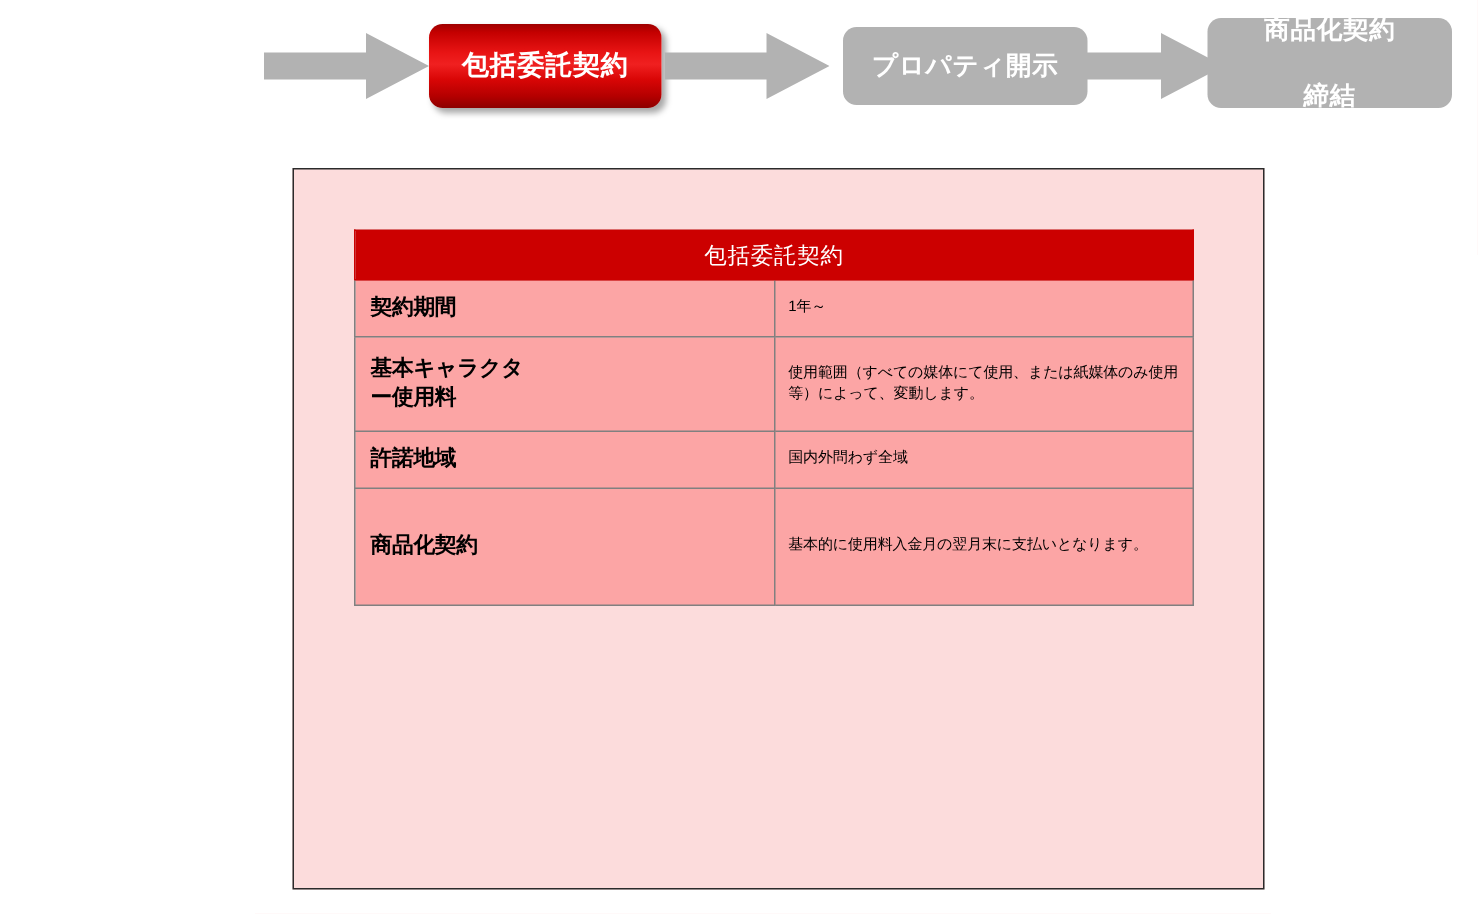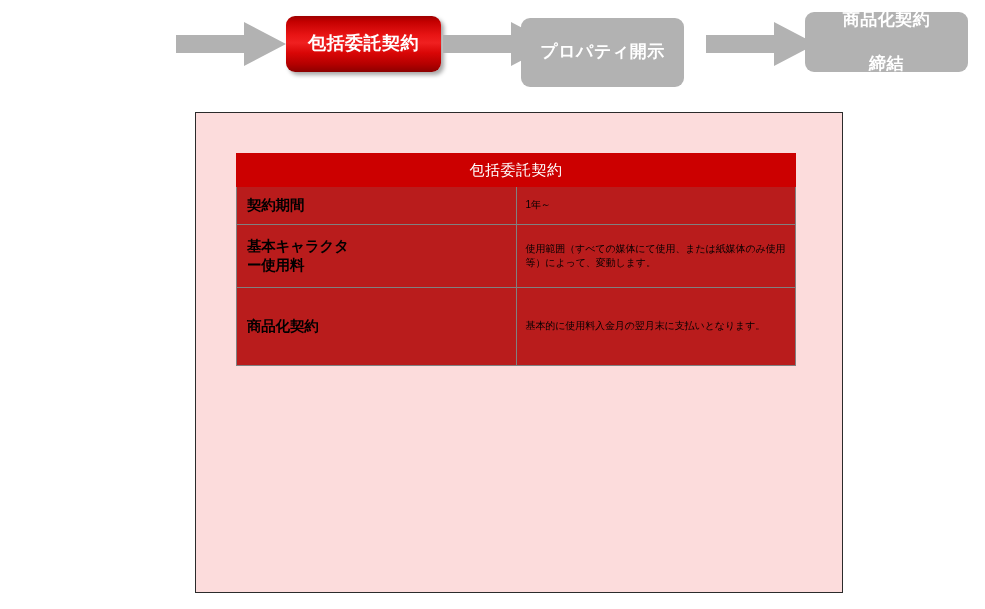--- a/index.html
+++ b/index.html
@@ -63,21 +63,21 @@
     position: absolute;
     left: 236px;
     top: 153px;
     width: 560px;
     border-collapse: collapse;
     table-layout: fixed;
     background: #d9d9d9;
   }
   #contract-table td, #contract-table th {
     border: 1px solid #808080;
-    background: #b91c1c;
+    background: #fca5a5;
     vertical-align: middle;
   }
   #contract-table thead th {
     background: #cc0000;
     color: #ffffff;
     font-size: 15px;
     font-weight: normal;
     text-align: center;
     height: 33px;
     border: 1px solid #cc0000;
@@ -122,21 +122,21 @@
   <div class="flow-box red" style="left:286px; top:16px; width:155px; height:56px;">
     <span>包括委託契約</span>
   </div>
 
   <div class="flow-arrow" style="left:443px; top:22px; width:110px;">
     <svg width="110" height="44" viewBox="0 0 110 44" aria-hidden="true">
       <polygon points="0,13 68,13 68,0 110,22 68,44 68,31 0,31" fill="#b2b2b2"></polygon>
     </svg>
   </div>
 
-  <div class="flow-box gray" style="left:521px; top:18px; width:163px; height:69px;align-items:center;">
+  <div class="flow-box gray" style="left:562px; top:18px; width:163px; height:52px;align-items:center;">
     <span>プロパティ開示</span>
   </div>
 
   <div class="flow-arrow" style="left:706px; top:22px; width:110px;">
     <svg width="110" height="44" viewBox="0 0 110 44" aria-hidden="true">
       <polygon points="0,13 68,13 68,0 110,22 68,44 68,31 0,31" fill="#b2b2b2"></polygon>
     </svg>
   </div>
 
   <div class="flow-box gray" style="left:805px; top:12px; width:163px; height:60px; flex-direction:column;gap:24px;">
@@ -157,20 +157,24 @@
         <td class="label-cell">契約期間</td>
         <td class="value-cell">1年～</td>
       </tr>
       <tr class="r3">
         <td class="label-cell">
           <div>基本キャラクタ</div>
           <div>ー使用料</div>
         </td>
         <td class="value-cell">使用範囲（すべての媒体にて使用、または紙媒体のみ使用等）によって、変動します。</td>
       </tr>
+      <tr class="r5">
+        <td class="label-cell">許諾地域</td>
+        <td class="value-cell">国内外問わず全域</td>
+      </tr>
       <tr class="r7">
         <td class="label-cell">商品化契約</td>
         <td class="value-cell">基本的に使用料入金月の翌月末に支払いとなります。</td>
       </tr>
     </tbody>
   </table>
 
 </div>
 
 </body></html>

